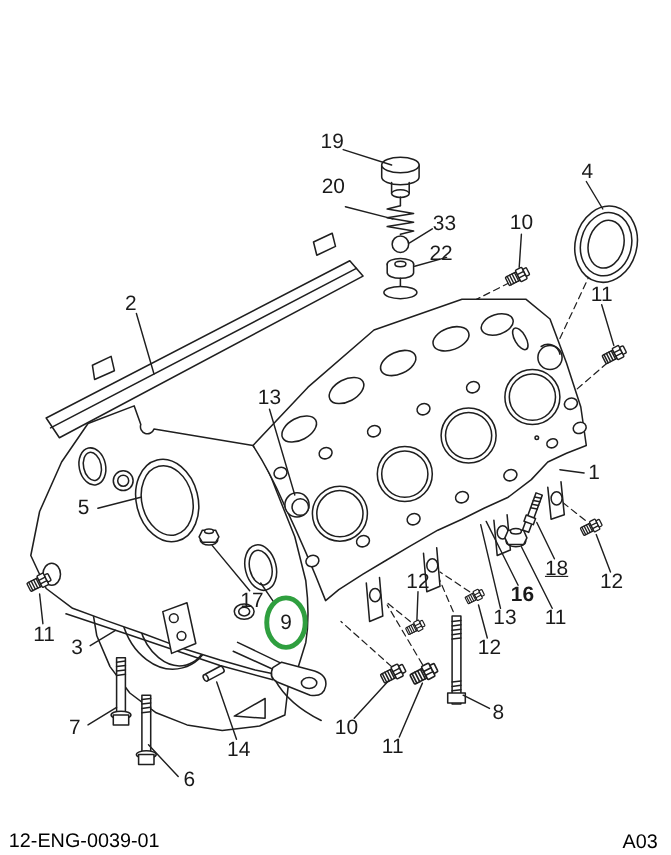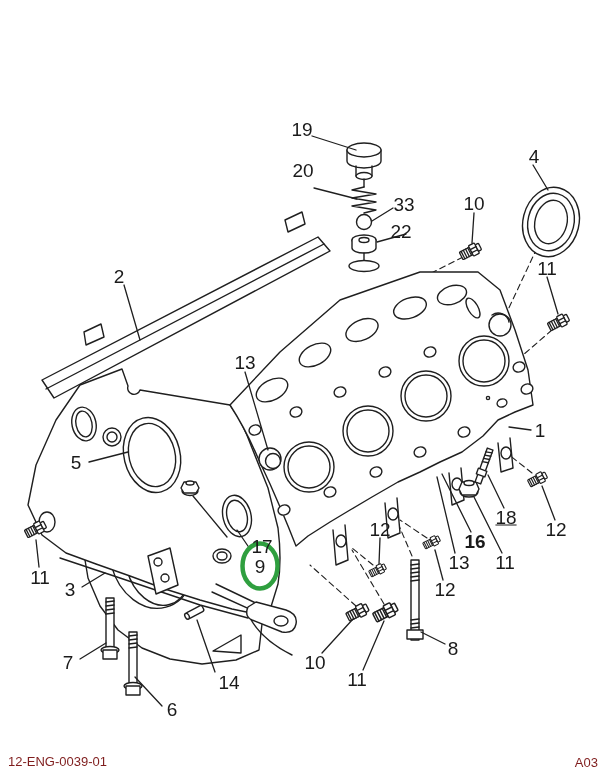--- a/index.html
+++ b/index.html
@@ -7,21 +7,21 @@
     position:relative;width:610px;height:777px;background:#fff;
     font-family:"Liberation Sans", sans-serif;overflow:hidden;
   }
   #art{position:absolute;left:0;top:0;}
   .callout{
     position:absolute;transform:translate(-50%,-50%);
     font-size:19px;color:#1a1a1a;line-height:1;white-space:nowrap;
     letter-spacing:0px;
   }
   .code{
-    position:absolute;font-size:13px;color:#7f1d1d;line-height:1;
+    position:absolute;font-size:18px;color:#000000;line-height:1;
   }
   #code-left{left:8px;top:755px;}
   #code-right{right:12px;top:756px;text-align:right;}
 </style>
 </head>
 <body>
 
 <div id="stage">
 
 <svg id="art" width="610" height="777" viewBox="0 0 610 777">
@@ -291,27 +291,27 @@
       <div class="callout" style="left: 303px; top: 170px;">20</div>
       <div class="callout" style="left: 404px; top: 204px;">33</div>
       <div class="callout" style="left: 401px; top: 231px;">22</div>
       <div class="callout" style="left: 534px; top: 156px;">4</div>
       <div class="callout" style="left: 474px; top: 203px;">10</div>
       <div class="callout" style="left: 547px; top: 268px;">11</div>
       <div class="callout" style="left: 119px; top: 276px;">2</div>
       <div class="callout" style="left: 245px; top: 362px;">13</div>
       <div class="callout" style="left: 540px; top: 430px;">1</div>
       <div class="callout" style="left: 76px; top: 462px;">5</div>
-      <div class="callout" style="left: 229px; top: 546px; margin-left: 33px;">17</div>
+      <div class="callout" style="left: 229px; top: 546px;">17</div>
       <div class="callout" style="left: 260px; top: 566px;">9</div>
       <div class="callout" style="left: 40px; top: 577px;">11</div>
       <div class="callout" style="left: 70px; top: 589px;">3</div>
       <div class="callout" style="left: 68px; top: 662px;">7</div>
       <div class="callout" style="left: 172px; top: 709px;">6</div>
-      <div class="callout" style="left: 217px; top: 682px; margin-left: 12px;">14</div>
+      <div class="callout" style="left: 217px; top: 682px;">14</div>
       <div class="callout" style="left: 380px; top: 529px;">12</div>
       <div class="callout" style="left: 445px; top: 589px;">12</div>
       <div class="callout" style="left: 556px; top: 529px;">12</div>
       <div class="callout" style="left: 459px; top: 562px;">13</div>
       <div class="callout" style="left: 475px; top: 541px; font-weight: bold;">16</div>
       <div class="callout" style="left: 506px; top: 517px; text-decoration: underline;">18</div>
       <div class="callout" style="left: 505px; top: 562px;">11</div>
       <div class="callout" style="left: 315px; top: 662px;">10</div>
       <div class="callout" style="left: 357px; top: 679px;">11</div>
       <div class="callout" style="left: 453px; top: 648px;">8</div>

